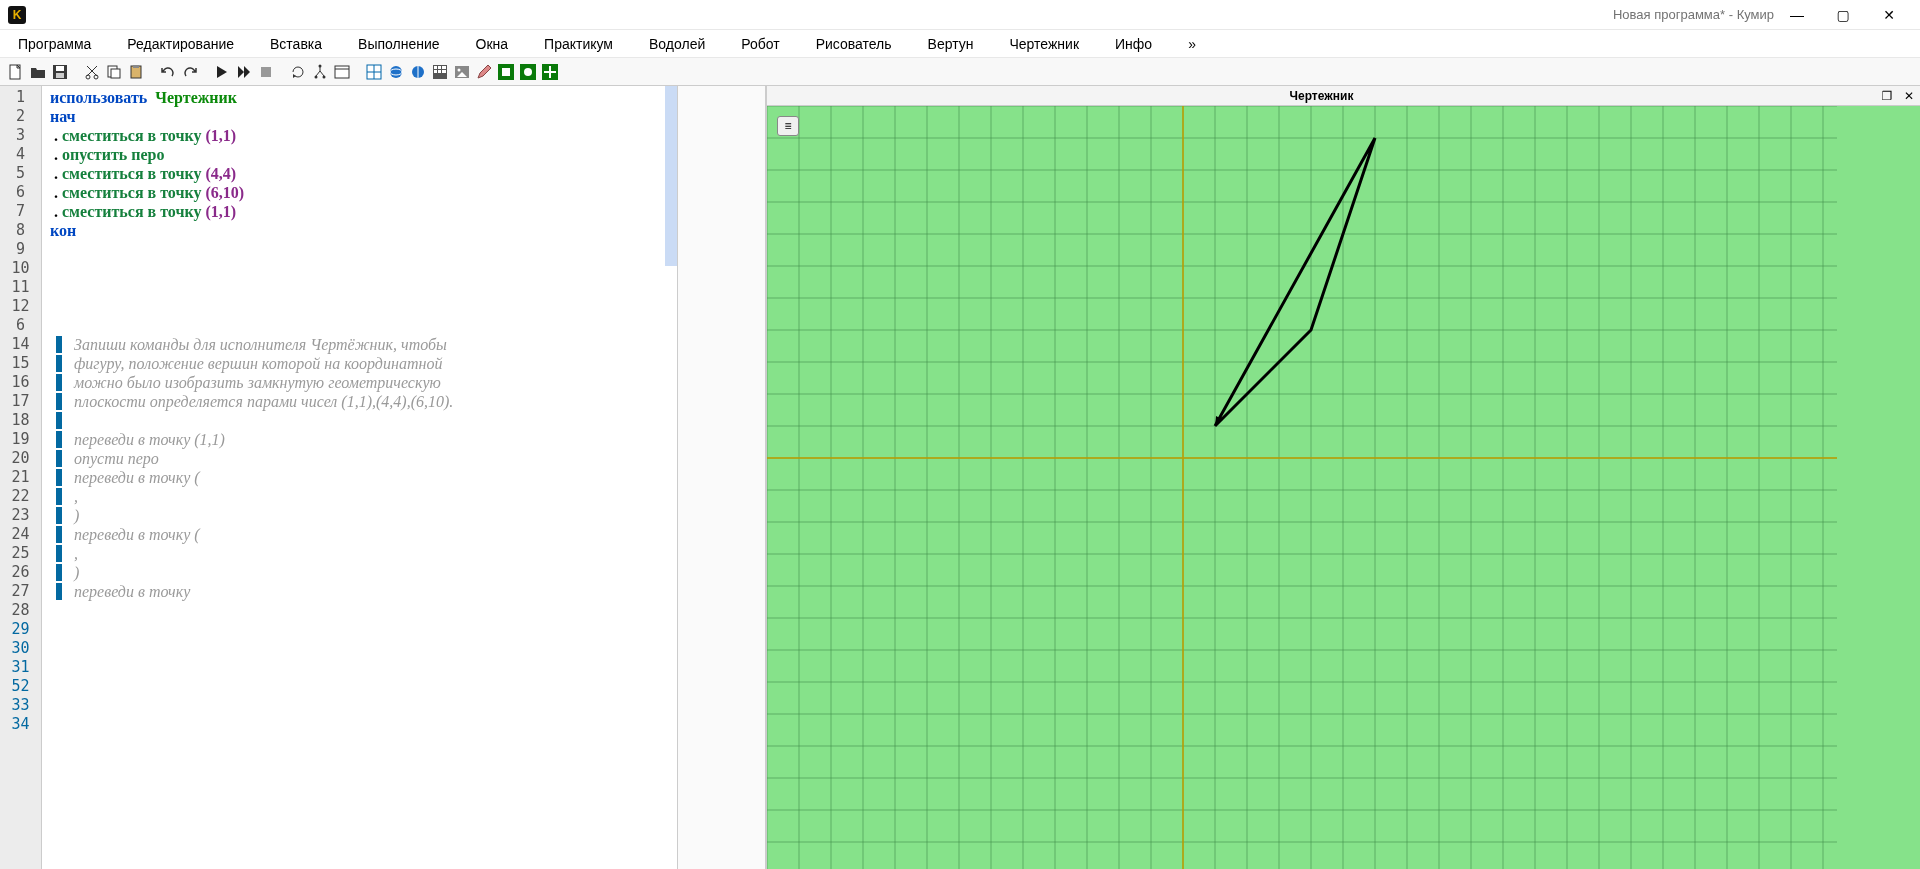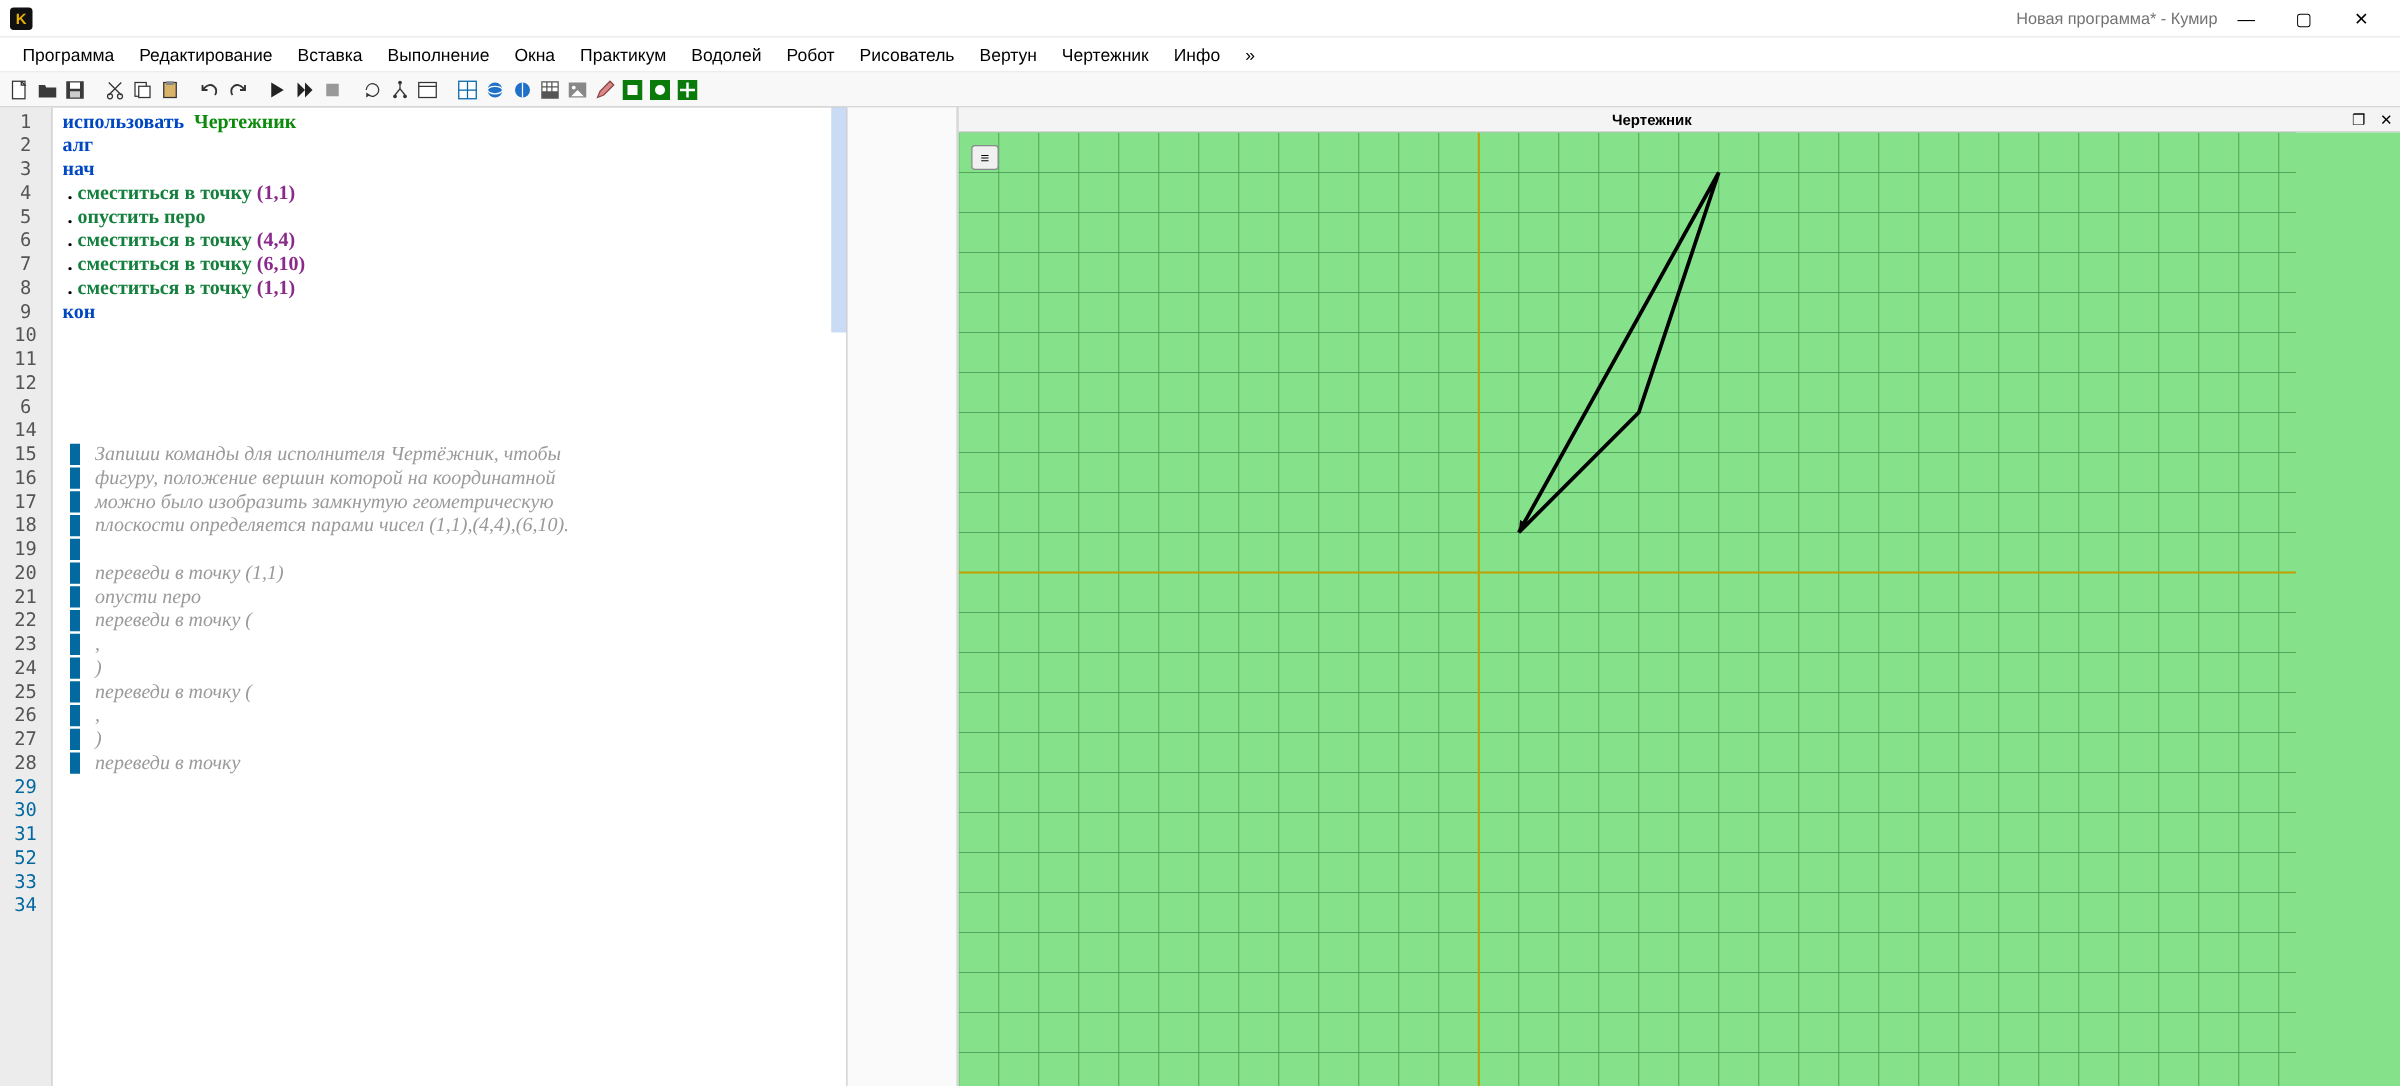--- a/index.html
+++ b/index.html
@@ -31,21 +31,21 @@
 .titlebar .win-btn {
   width: 46px; height: 28px;
   display: flex; align-items: center; justify-content: center;
   font-size: 14px; color: #000;
 }
 .menubar {
   height: 28px;
   display: flex;
   align-items: center;
   padding: 0 8px;
-  gap: 0;
+  gap: 16px;
   border-bottom: 1px solid #e8e8e8;
 }
 .menubar .menu-item {
   padding: 4px 10px;
   font-size: 14px;
   color: #000;
   cursor: default;
 }
 .toolbar {
   height: 28px;
@@ -99,21 +99,21 @@
 .code .line { height: 19px; white-space: pre; }
 .kw-use { color: #0047c2; font-weight: bold; }
 .kw-mod { color: #0b8a0b; font-weight: bold; }
 .kw-struct { color: #0047c2; font-weight: bold; }
 .kw-cmd { color: #15803d; font-weight: bold; }
 .dot { color: #000; font-weight: bold; }
 .paren { color: #8a2a8a; font-weight: bold; }
 .num { color: #8a2a8a; font-weight: bold; }
 .comma { color: #8a2a8a; font-weight: bold; }
 .comment { color: #9a9a9a; font-style: italic; }
-.comment-block { border-left: 8px solid #0369a1; padding-left: 12px; margin-left: 6px; }
+.comment-block { border-left: 6px solid #0369a1; padding-left: 12px; margin-left: 6px; }
 .blue-bar {
   position: absolute;
   right: 0;
   top: 0;
   width: 12px;
   height: 180px;
   background: #2a6fd6;
   opacity: 0.25;
 }
 .secondary-pane {
@@ -374,21 +374,20 @@
         <div class="ln faded">29</div>
         <div class="ln faded">30</div>
         <div class="ln faded">31</div>
         <div class="ln faded">52</div>
         <div class="ln faded">33</div>
         <div class="ln faded">34</div>
       </div>
     <div class="code" id="code">
       <div class="blue-bar"></div>
     <div class="line"><span class="kw-use">использовать</span>  <span class="kw-mod">Чертежник</span></div>
-        <div class="line"><span class="kw-struct">алг</span></div>
         <div class="line"><span class="kw-struct">нач</span></div>
         <div class="line"> <span class="dot">.</span> <span class="kw-cmd">сместиться в точку</span> <span class="paren">(</span><span class="num">1</span><span class="comma">,</span><span class="num">1</span><span class="paren">)</span></div>
         <div class="line"> <span class="dot">.</span> <span class="kw-cmd">опустить перо</span> </div>
         <div class="line"> <span class="dot">.</span> <span class="kw-cmd">сместиться в точку</span> <span class="paren">(</span><span class="num">4</span><span class="comma">,</span><span class="num">4</span><span class="paren">)</span></div>
         <div class="line"> <span class="dot">.</span> <span class="kw-cmd">сместиться в точку</span> <span class="paren">(</span><span class="num">6</span><span class="comma">,</span><span class="num">10</span><span class="paren">)</span></div>
         <div class="line"> <span class="dot">.</span> <span class="kw-cmd">сместиться в точку</span> <span class="paren">(</span><span class="num">1</span><span class="comma">,</span><span class="num">1</span><span class="paren">)</span></div>
         <div class="line"><span class="kw-struct">кон</span></div>
         <div class="line"> </div>
         <div class="line"> </div>
         <div class="line"> </div>

